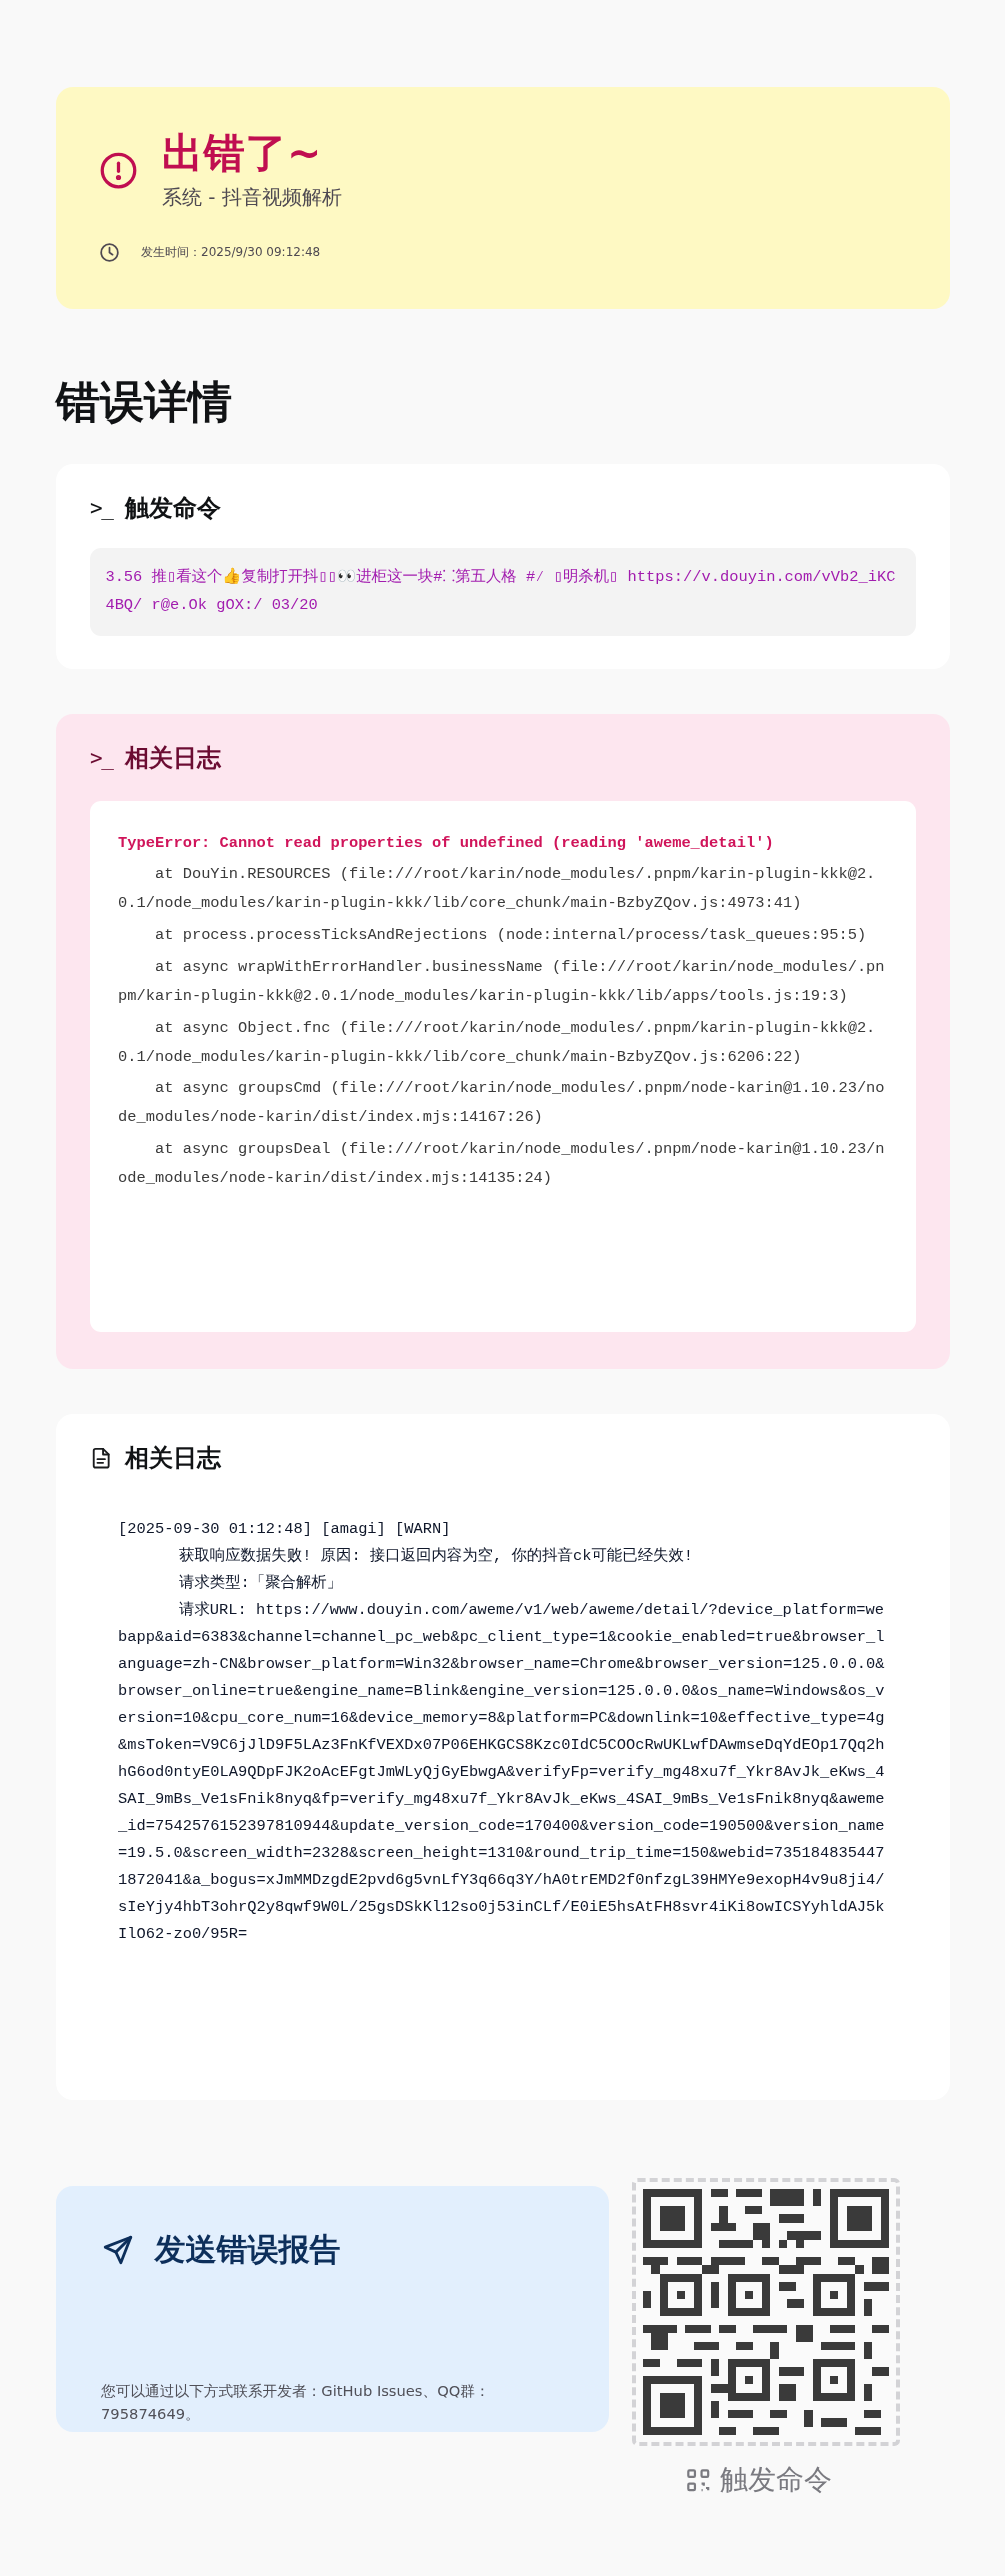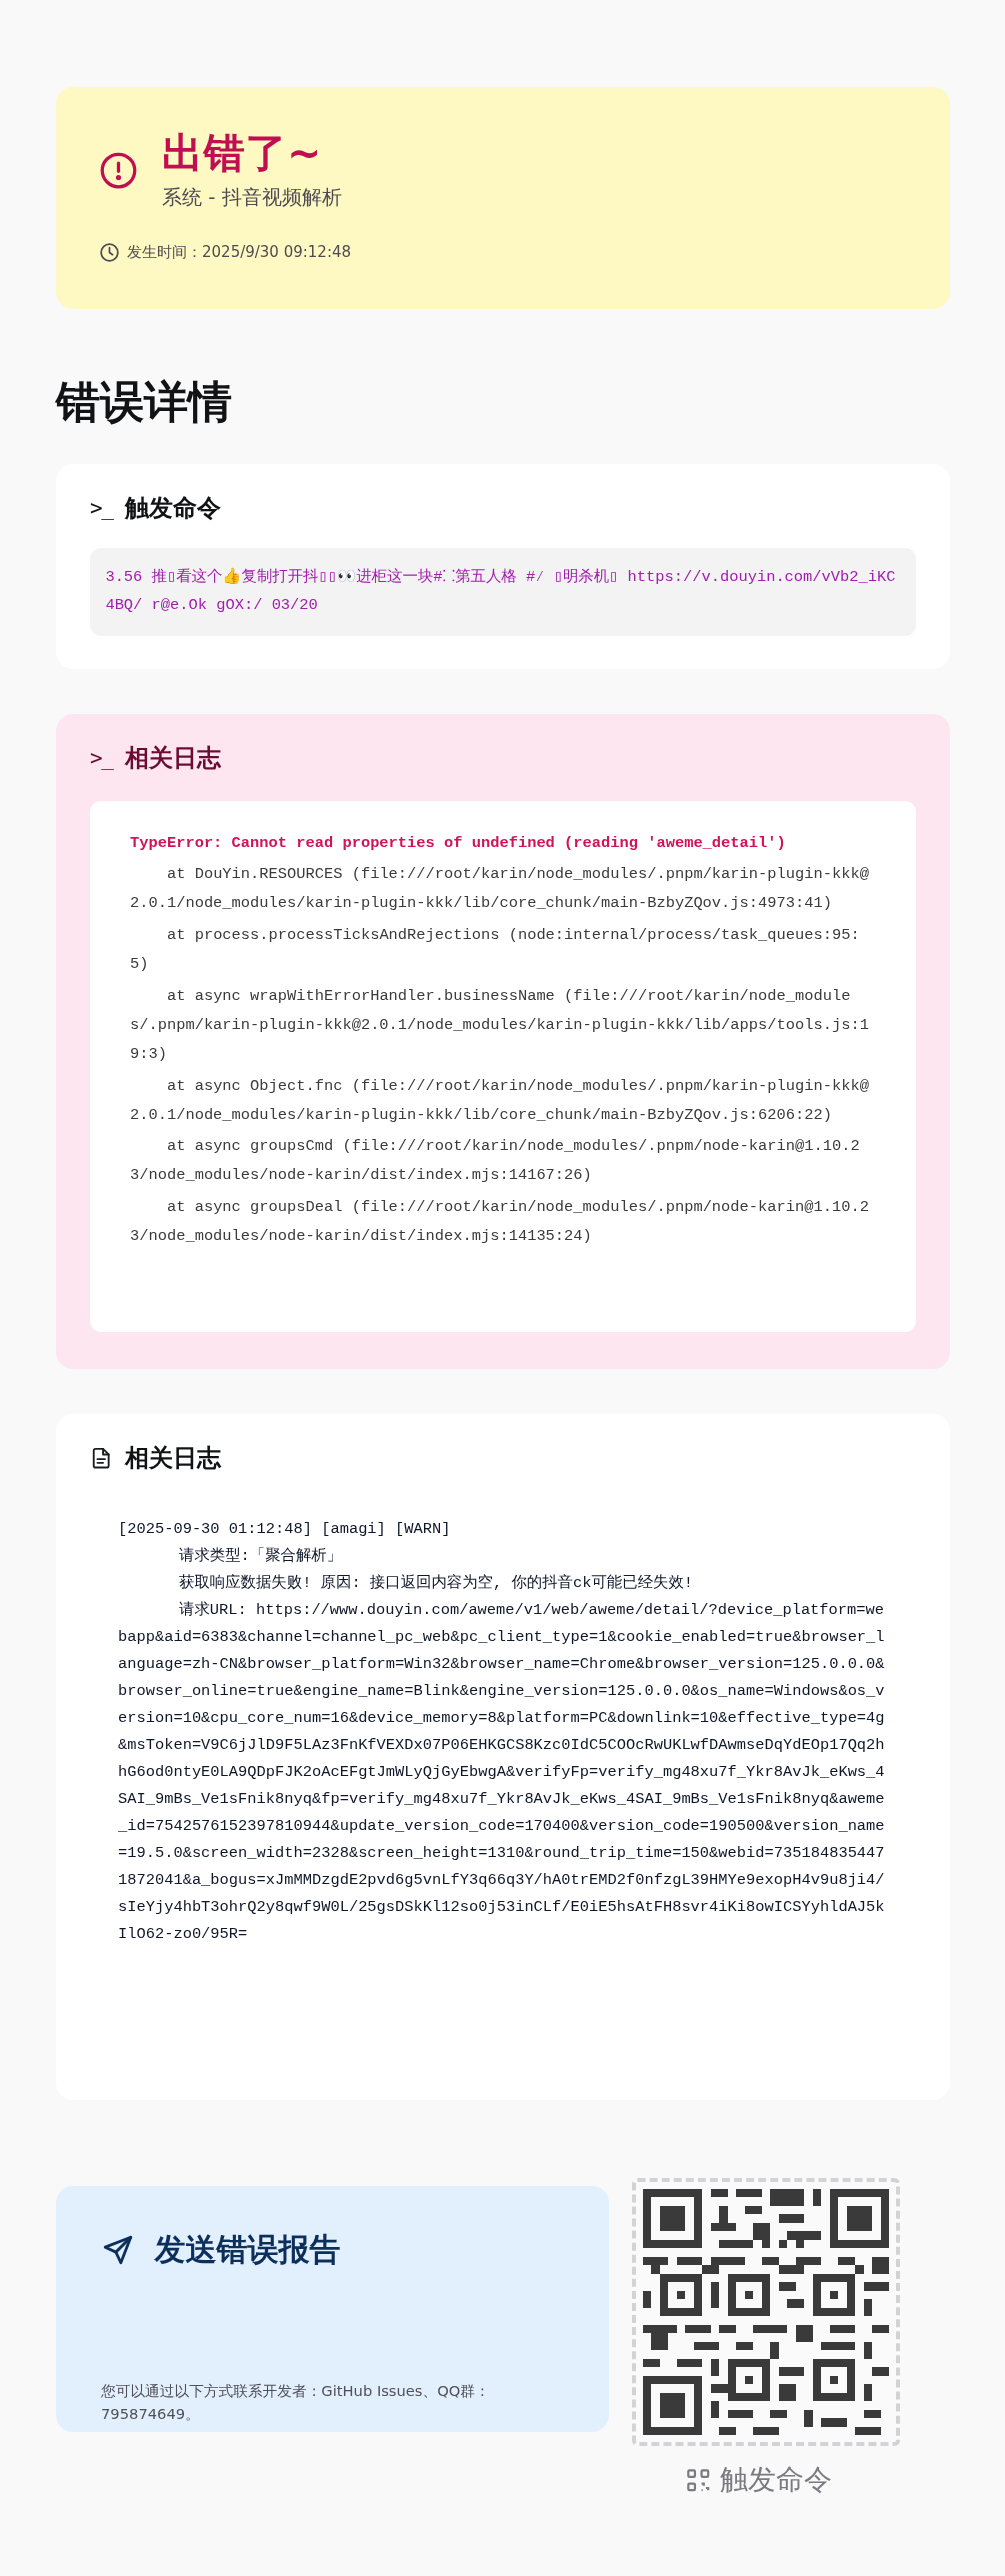--- a/index.html
+++ b/index.html
@@ -5,36 +5,36 @@
   * { box-sizing: border-box; margin: 0; padding: 0; }
   html, body { width: 1006px; background: #f9f9f9; }
   body { font-family: "DejaVu Sans", "Liberation Sans", sans-serif; color: #1a1c1e; }
   .page { width: 1006px; height: 2576px; position: relative; padding: 87px 56px 0 56px; }
 
   
   .hero { width: 894px; height: 222px; background: #fef9c3; border-radius: 17px; position: relative; }
   .hero-icon { position: absolute; left: 43px; top: 64px; width: 39px; height: 39px; }
   .hero-title { position: absolute; left: 106px; top: 42px; font-size: 41px; font-weight: bold; color: #c00e50; letter-spacing: 0.7px; line-height: 49px; }
   .hero-sub { position: absolute; left: 106px; top: 96px; font-size: 20px; color: #4f4a52; line-height: 28px; }
-  .hero-time { position: absolute; left: 43px; top: 155px; display: flex; align-items: center; gap: 7px; font-size: 15px; color: #4f4a52; }
+  .hero-time { position: absolute; left: 43px; top: 155px; display: flex; align-items: center; gap: 21px; font-size: 12px; color: #4f4a52; }
   .hero-time svg { width: 21px; height: 21px; }
 
   .section-title { margin-top: 68px; font-size: 44px; font-weight: bold; color: #111315; line-height: 49px; height: 49px; }
 
   .card { width: 894px; background: #ffffff; border-radius: 17px; position: relative; }
   .card-head { display: flex; align-items: center; gap: 12.6px; font-size: 24px; font-weight: bold; color: #111315; }
   .prompt-glyph { font-family: "DejaVu Sans Mono", monospace; font-size: 21px; font-weight: normal; letter-spacing: -1.4px; }
 
   .cmd-card { margin-top: 38px; height: 205px; padding: 28px 34px 0 34px; }
   .cmd-box { margin-top: 24px; background: #f3f3f3; border-radius: 11.2px; padding: 15.4px 15.4px; height: 88px;
              font-family: "Liberation Mono", "DejaVu Sans Mono", monospace; font-size: 15.4px; line-height: 28px; color: #a21caf; word-break: break-all; }
 
   .stack-card { margin-top: 45px; height: 655px; background: #fde6ef; padding: 28px 34px 0 34px; }
   .stack-card .card-head { color: #6b0c32; }
-  .stack-box { margin-top: 26.5px; background: #ffffff; border-radius: 11.2px; padding: 28px 40px; height: 531px;
+  .stack-box { margin-top: 26.5px; background: #ffffff; border-radius: 11.2px; padding: 28px 28px; height: 531px;
                font-family: "Liberation Mono", "DejaVu Sans Mono", monospace; font-size: 15.4px; color: #3b3b3b; line-height: 29px; word-break: break-all; }
   .stack-err { color: #d0145a; font-weight: bold; margin-bottom: 2.8px; }
   .stack-line { white-space: pre-wrap; margin-bottom: 2.8px; }
 
   .log-card { margin-top: 45px; height: 686px; padding: 28px 34px 0 34px; }
   .log-box { margin-top: 42px; padding: 0 28px; font-family: "Liberation Mono", "DejaVu Sans Mono", monospace; font-size: 15.4px; line-height: 27px; color: #0f172a; word-break: break-all; }
   .log-line { white-space: pre-wrap; }
   .log-indent { padding-left: 61px; }
 
   .footer { position: absolute; left: 56px; top: 2186px; width: 894px; height: 293px; }
@@ -102,22 +102,22 @@
       <svg width="22.4" height="22.4" viewBox="0 0 24 24" fill="none" stroke="#1a1c1e" stroke-width="2" stroke-linejoin="round" stroke-linecap="round">
         <path d="M14 2H6a2 2 0 0 0-2 2v16a2 2 0 0 0 2 2h12a2 2 0 0 0 2-2V8z"></path>
         <polyline points="14,2 14,8 20,8"></polyline>
         <line x1="8" y1="13" x2="16" y2="13"></line>
         <line x1="8" y1="17" x2="14" y2="17"></line>
       </svg>
       <span>相关日志</span>
     </div>
     <div class="log-box">
       <div class="log-line">[2025-09-30 01:12:48] [amagi] [WARN]</div>
+      <div class="log-line log-indent">获取响应数据失败! 原因: 接口返回内容为空, 你的抖音ck可能已经失效!</div>
       <div class="log-line log-indent">请求类型:「聚合解析」</div>
-      <div class="log-line log-indent">获取响应数据失败! 原因: 接口返回内容为空, 你的抖音ck可能已经失效!</div>
       <div class="log-line" style="text-indent:61px;"><span>请求URL: https://www.douyin.com/aweme/v1/web/aweme/detail/?device_platform=webapp&amp;aid=6383&amp;channel=channel_pc_web&amp;pc_client_type=1&amp;cookie_enabled=true&amp;browser_language=zh-CN&amp;browser_platform=Win32&amp;browser_name=Chrome&amp;browser_version=125.0.0.0&amp;browser_online=true&amp;engine_name=Blink&amp;engine_version=125.0.0.0&amp;os_name=Windows&amp;os_version=10&amp;cpu_core_num=16&amp;device_memory=8&amp;platform=PC&amp;downlink=10&amp;effective_type=4g&amp;msToken=V9C6jJlD9F5LAz3FnKfVEXDx07P06EHKGCS8Kzc0IdC5COOcRwUKLwfDAwmseDqYdEOp17Qq2hhG6od0ntyE0LA9QDpFJK2oAcEFgtJmWLyQjGyEbwgA&amp;verifyFp=verify_mg48xu7f_Ykr8AvJk_eKws_4SAI_9mBs_Ve1sFnik8nyq&amp;fp=verify_mg48xu7f_Ykr8AvJk_eKws_4SAI_9mBs_Ve1sFnik8nyq&amp;aweme_id=7542576152397810944&amp;update_version_code=170400&amp;version_code=190500&amp;version_name=19.5.0&amp;screen_width=2328&amp;screen_height=1310&amp;round_trip_time=150&amp;webid=7351848354471872041&amp;a_bogus=xJmMMDzgdE2pvd6g5vnLfY3q66q3Y/hA0trEMD2f0nfzgL39HMYe9exopH4v9u8ji4/sIeYjy4hbT3ohrQ2y8qwf9W0L/25gsDSkKl12so0j53inCLf/E0iE5hsAtFH8svr4iKi8owICSYyhldAJ5kIlO62-zo0/95R=</span></div>
     </div>
   </div>
 
   <div class="footer">
     <div class="report">
       <div class="report-head">
         <svg viewBox="0 0 24 24" fill="none" stroke="#0d2f5b" stroke-width="2" stroke-linejoin="round" stroke-linecap="round">
           <path d="M21 3 L3 10 L10.5 13.5 L14 21 Z"></path>
           <line x1="21" y1="3" x2="10.5" y2="13.5"></line>

